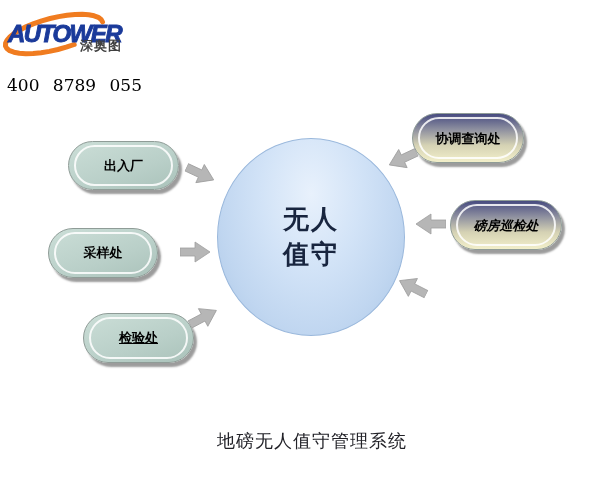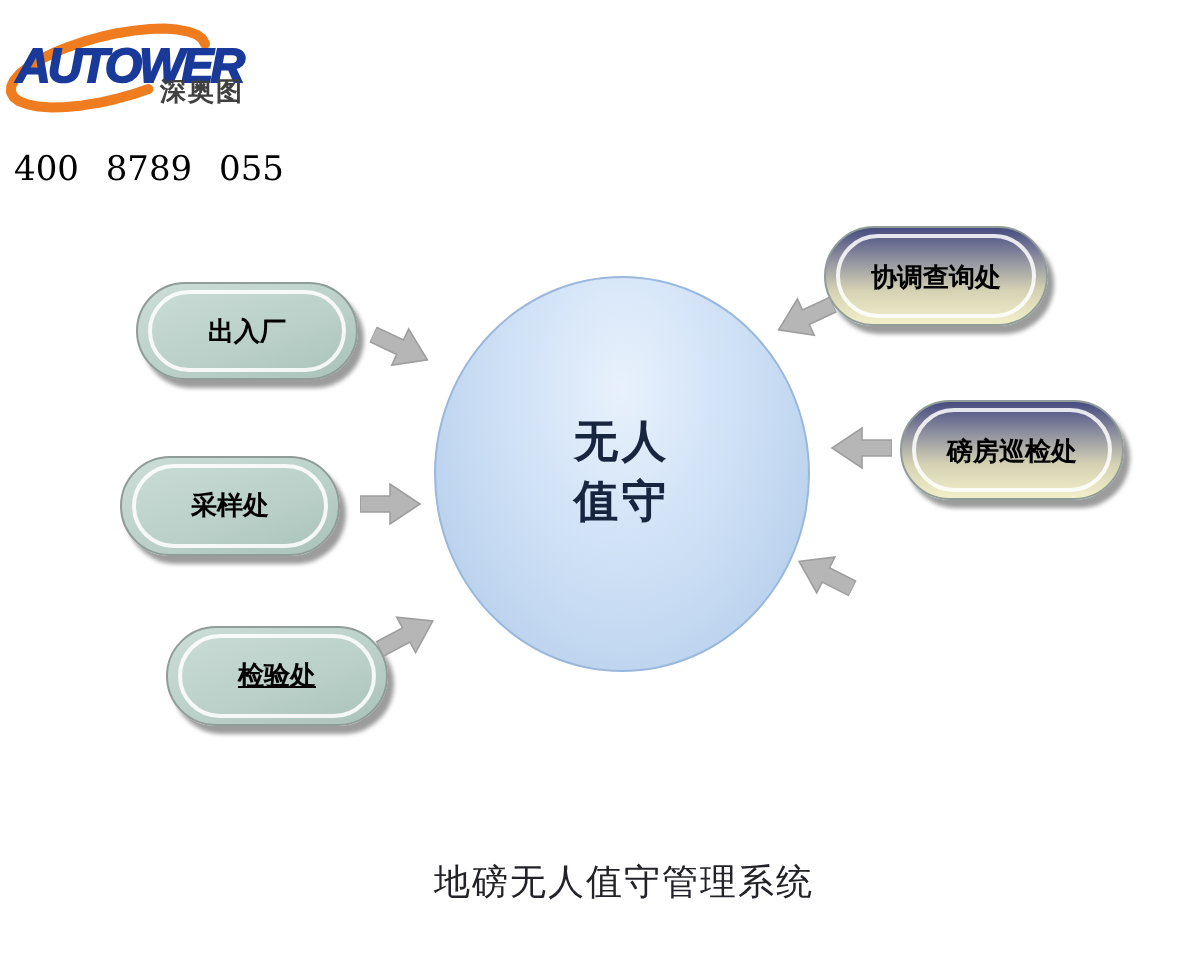--- a/index.html
+++ b/index.html
@@ -13,21 +13,21 @@
          font-family:"Liberation Sans",sans-serif;}
   .cjkbrand{position:absolute;left:76px;top:29px;line-height:14px;height:14px;
          font-weight:bold;font-size:13px;color:#404040;letter-spacing:1px;}
   .phone{position:absolute;left:7px;top:75px;font-family:"DejaVu Serif",serif;
          font-size:17px;color:#000;word-spacing:8px;}
   
   .hub{position:absolute;left:217px;top:138px;width:186px;height:196px;border-radius:50%;
        background:radial-gradient(ellipse at 50% 28%, #e8f1fc 0%, #d2e3f7 38%, #c0d6f0 70%, #aac6e6 100%);
        border:1px solid #9ab8dc;
        display:flex;flex-direction:column;align-items:center;justify-content:center;}
-  .hub span{font-size:22px;font-weight:bold;color:#18253f;line-height:1.35;
+  .hub span{font-size:26px;font-weight:bold;color:#18253f;line-height:1.35;
             font-family:"DejaVu Serif",serif;letter-spacing:2px;}
   
   .pill{position:absolute;border-radius:26px;display:flex;align-items:center;justify-content:center;
         font-weight:bold;font-size:13px;color:#000;border:1px solid #8f9c97;
         box-shadow:3px 4px 2px #9c9c9c;
         font-family:"DejaVu Serif",serif;}
   .pill::before{content:"";position:absolute;inset:3px 5px;border:2px solid rgba(255,255,255,0.85);
         border-radius:22px;pointer-events:none;}
   .pill-left{background:linear-gradient(160deg,#cbded7 0%,#b9cfc8 60%,#aac2ba 100%);}
   .pill-right{background:linear-gradient(180deg,#474b80 0%,#8d8f9f 32%,#d5d2b4 65%,#f2efca 100%);}
@@ -52,31 +52,31 @@
   <div class="phone">400 8789 055</div>
 
   <div class="hub">
     <span>无人</span>
     <span>值守</span>
   </div>
 
   <div class="pill pill-left" style="left:68px;top:141px;width:109px;height:47px;">
     <span>出入厂</span>
   </div>
-  <div class="pill pill-left" style="left:60px;top:228px;width:108px;height:48px;">
+  <div class="pill pill-left" style="left:48px;top:228px;width:108px;height:48px;">
     <span>采样处</span>
   </div>
   <div class="pill pill-left" style="left:83px;top:313px;width:109px;height:48px;text-decoration:underline;">
     <span>检验处</span>
   </div>
 
   <div class="pill pill-right" style="left:412px;top:113px;width:110px;height:48px;">
     <span>协调查询处</span>
   </div>
-  <div class="pill pill-right" style="left:450px;top:200px;width:110px;height:48px;">
+  <div class="pill pill-right" style="left:450px;top:200px;width:110px;height:48px;font-style:italic;">
     <span>磅房巡检处</span>
   </div>
 
   <svg class="arrow" style="left:185px;top:162px;transform:rotate(25deg);" width="32" height="24" viewBox="0 0 32 24">
     <polygon points="0,8 15,8 15,2 30,12 15,22 15,16 0,16" fill="#b6b6b6" stroke="#9e9e9e" stroke-width="0.8"></polygon>
   </svg>
   <svg class="arrow" style="left:180px;top:240px;" width="32" height="24" viewBox="0 0 32 24">
     <polygon points="0,8 15,8 15,2 30,12 15,22 15,16 0,16" fill="#b6b6b6" stroke="#9e9e9e" stroke-width="0.8"></polygon>
   </svg>
   <svg class="arrow" style="left:188px;top:305px;transform:rotate(-28deg);" width="32" height="24" viewBox="0 0 32 24">

